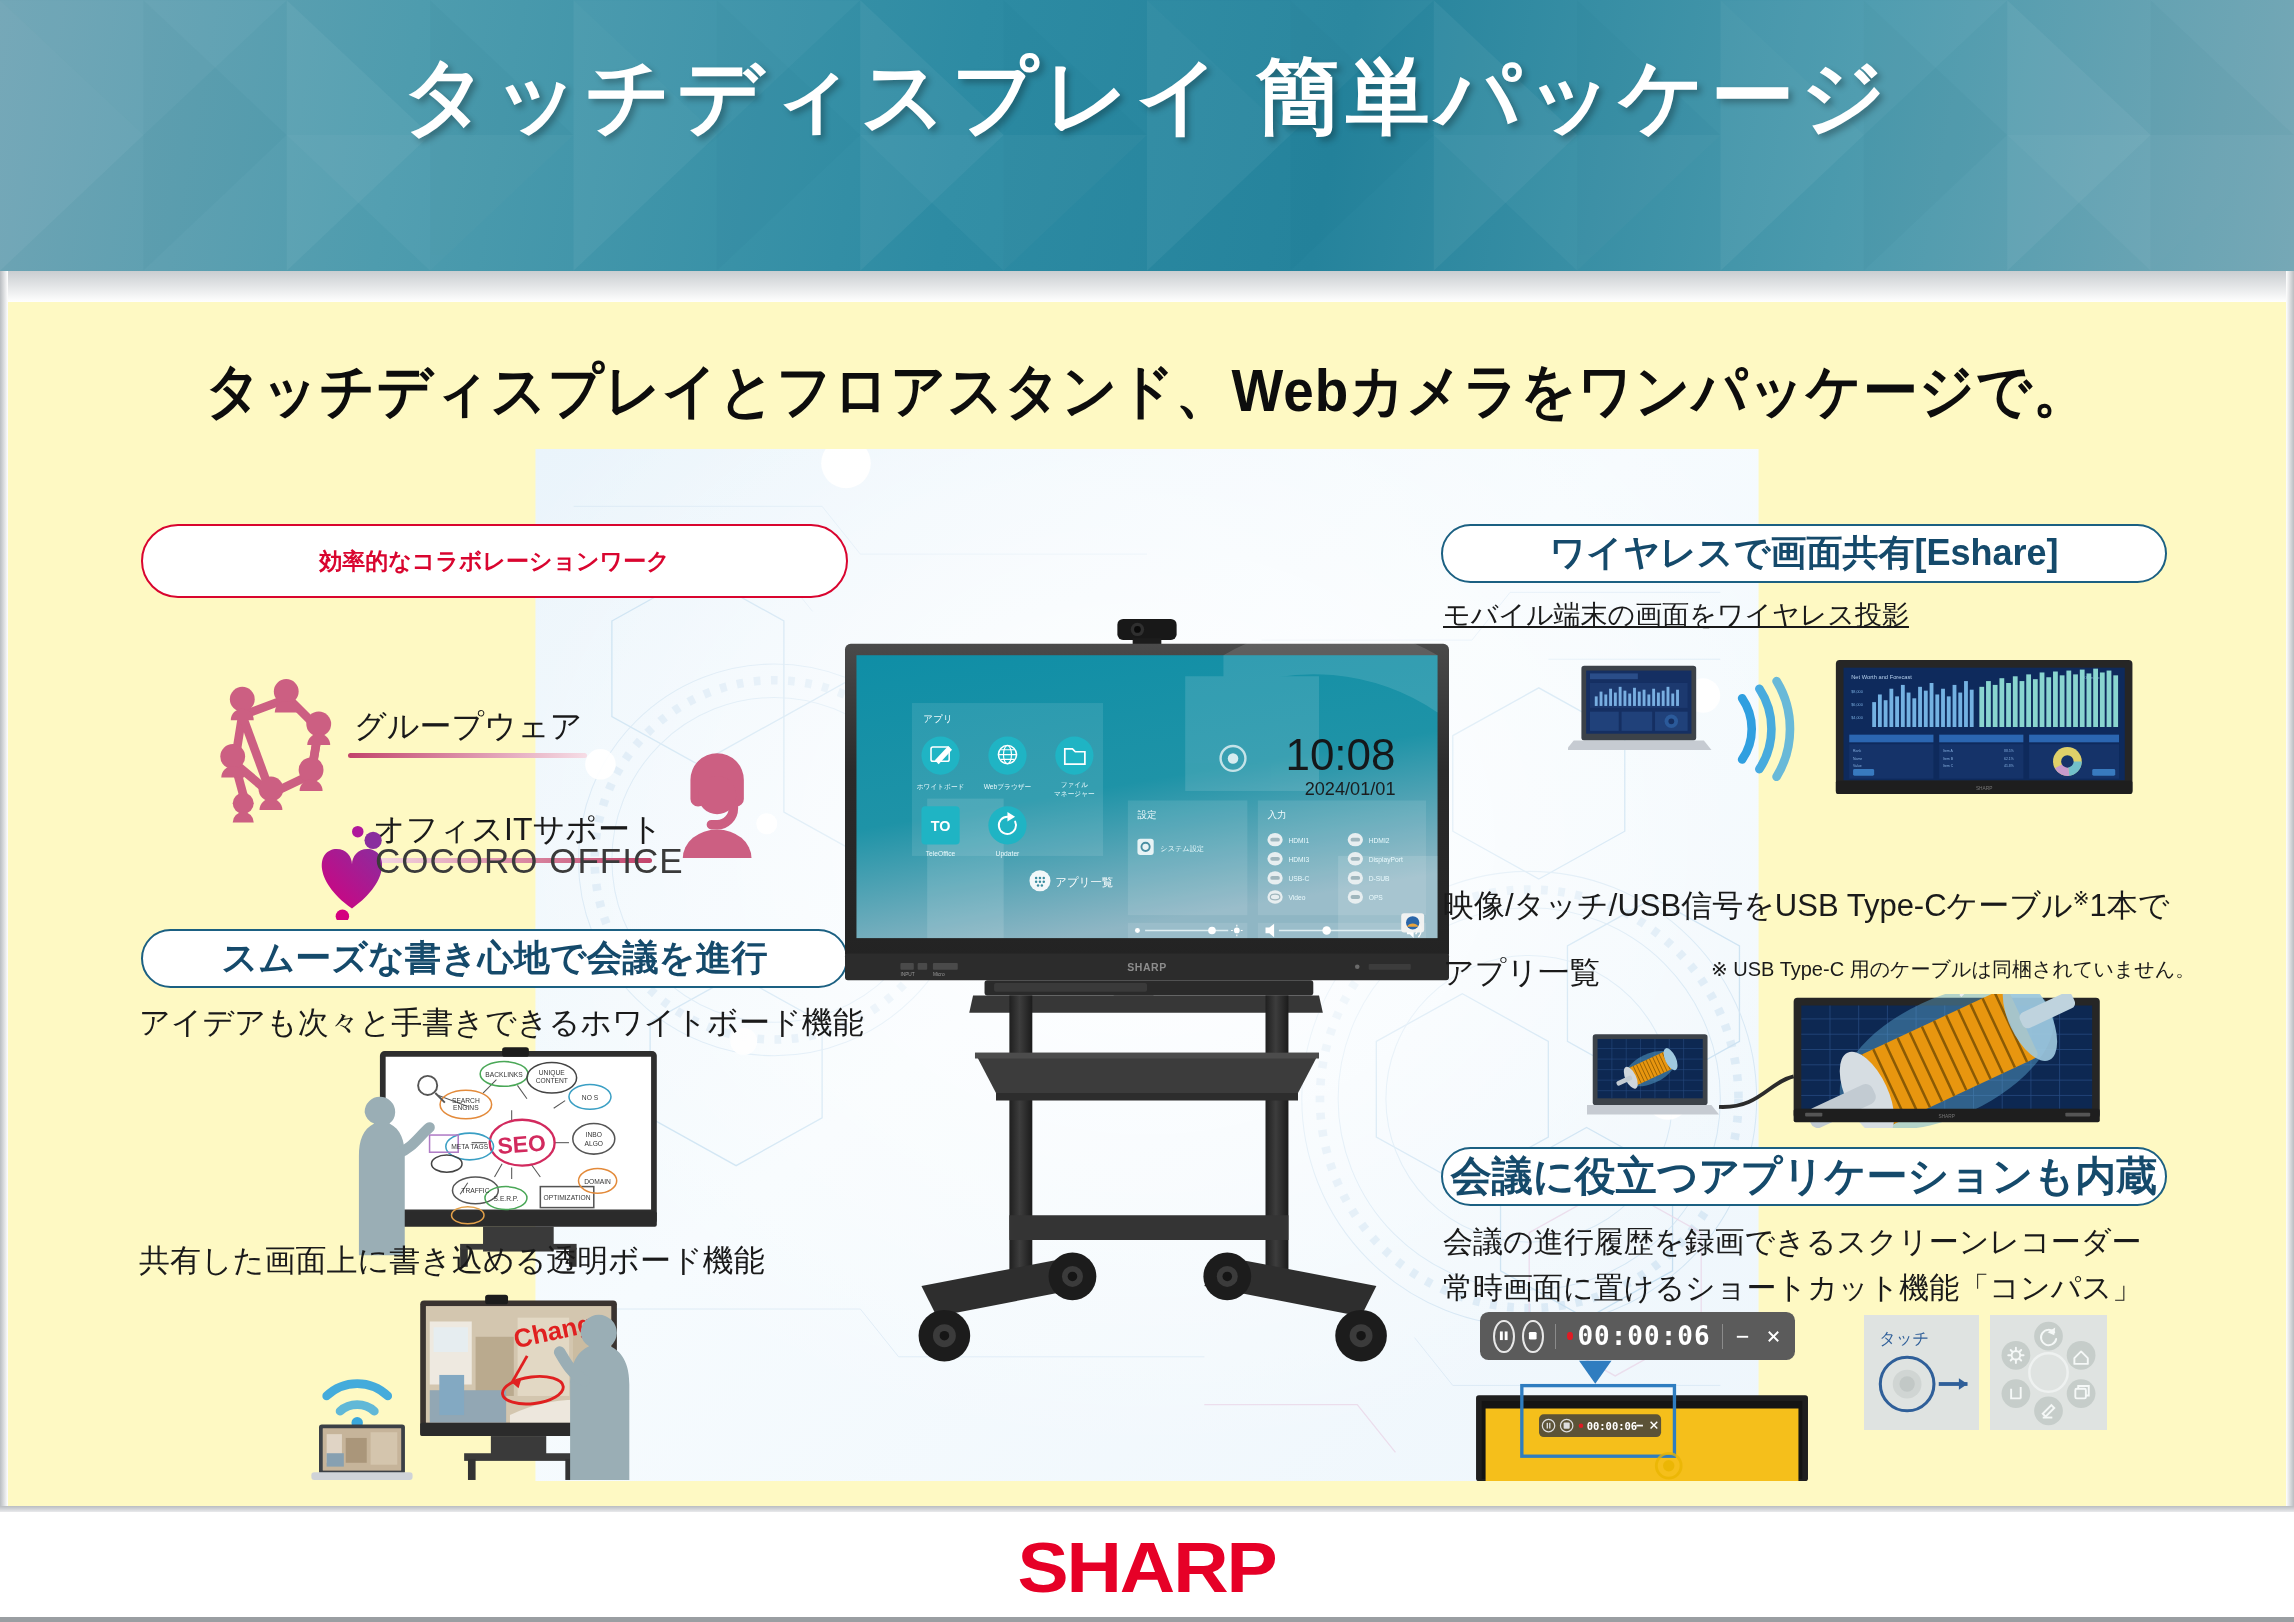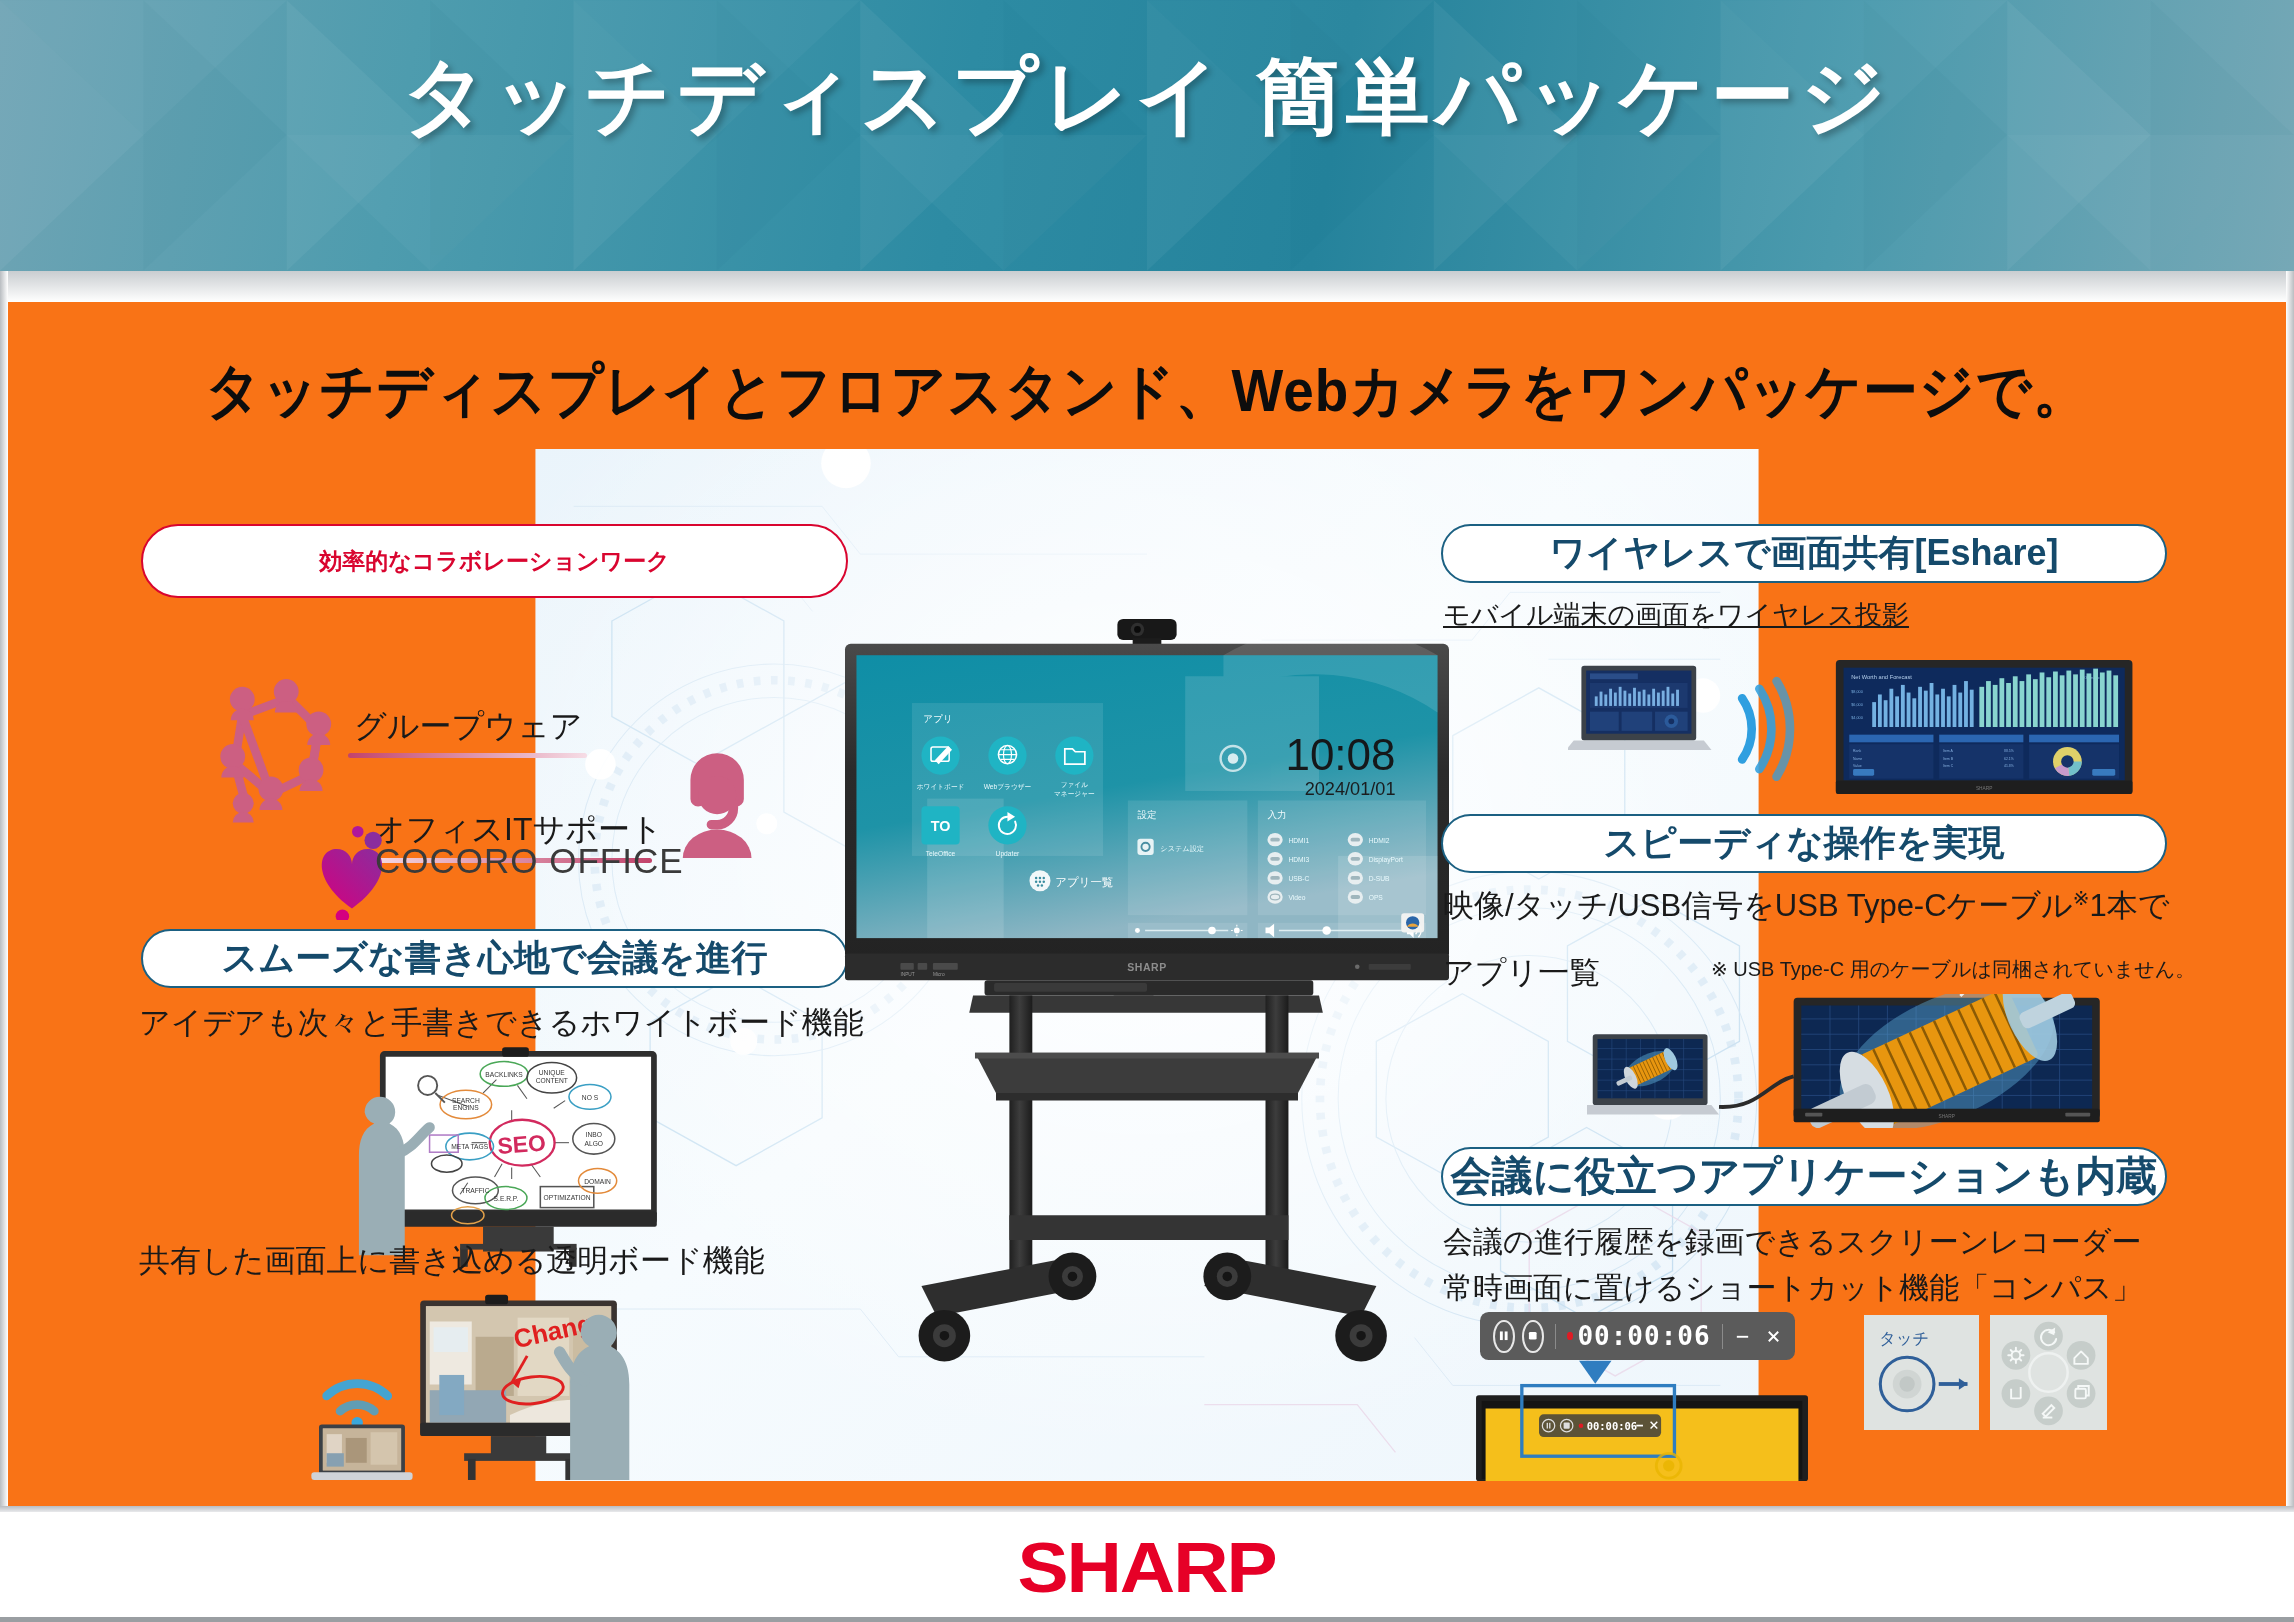--- a/index.html
+++ b/index.html
@@ -3,21 +3,21 @@
 <meta charset="utf-8">
 <style>
   html,body{margin:0;padding:0;}
   body{
     width:2294px;height:1622px;
     background:#ffffff;
     font-family:"Liberation Sans","DejaVu Sans",sans-serif;
     overflow:hidden;
     position:relative;
   }
-  .page{position:relative;width:2294px;height:1622px;overflow:hidden;background:#f97316;}
+  .page{position:relative;width:2294px;height:1622px;overflow:hidden;background:#fef9c3;}
 
   
   .header{
     position:absolute;left:0;top:0;width:2294px;height:271px;
     background:linear-gradient(100deg,#6fa4b4 0%,#4e9cae 18%,#2d8ba3 42%,#25839c 58%,#4b9aad 80%,#76a8b6 100%);
     overflow:hidden;
   }
   .diamonds{position:absolute;inset:0;opacity:.30;}
   .header-title{
     position:absolute;left:0;top:54px;width:2294px;
@@ -785,23 +785,20 @@
           <circle r="6.5" fill="#16346a"></circle>
         </g>
         <rect x="298" y="114" width="22" height="7" rx="1.5" fill="#3a7ec4"></rect>
         <rect x="548" y="114" width="24" height="7" rx="1.5" fill="#3a7ec4"></rect>
       </g>
       <rect x="280" y="126" width="310" height="14" rx="2" fill="#1e1e1e"></rect>
       <text x="435" y="136" font-size="5" fill="#777" text-anchor="middle" font-family="Liberation Sans, sans-serif">SHARP</text>
     </svg>
   </div>
 
-  <div class="pill blue" style="left:1441px;top:814px;width:726px;height:59px;font-size:36px;">
-    <span>スピーディな操作を実現</span>
-  </div>
 
   <div class="lead" style="left:1443px;top:885px;font-size:31px;">
     <span>映像/タッチ/USB信号をUSB Type-Cケーブル</span><span style="font-size:20px;vertical-align:11.5px;">※</span><span>1本で</span>
   </div>
   <div class="lead" style="left:1443px;top:952px;font-size:31px;">アプリ一覧</div>
   <div class="note" style="left:1711px;top:956px;font-size:20px;">※ USB Type-C 用のケーブルは同梱されていません。</div>
 
   <div class="panel" style="left:1587px;top:994px;width:574px;height:134px;">
     <svg width="574" height="134" viewBox="0 0 600 140">
 

